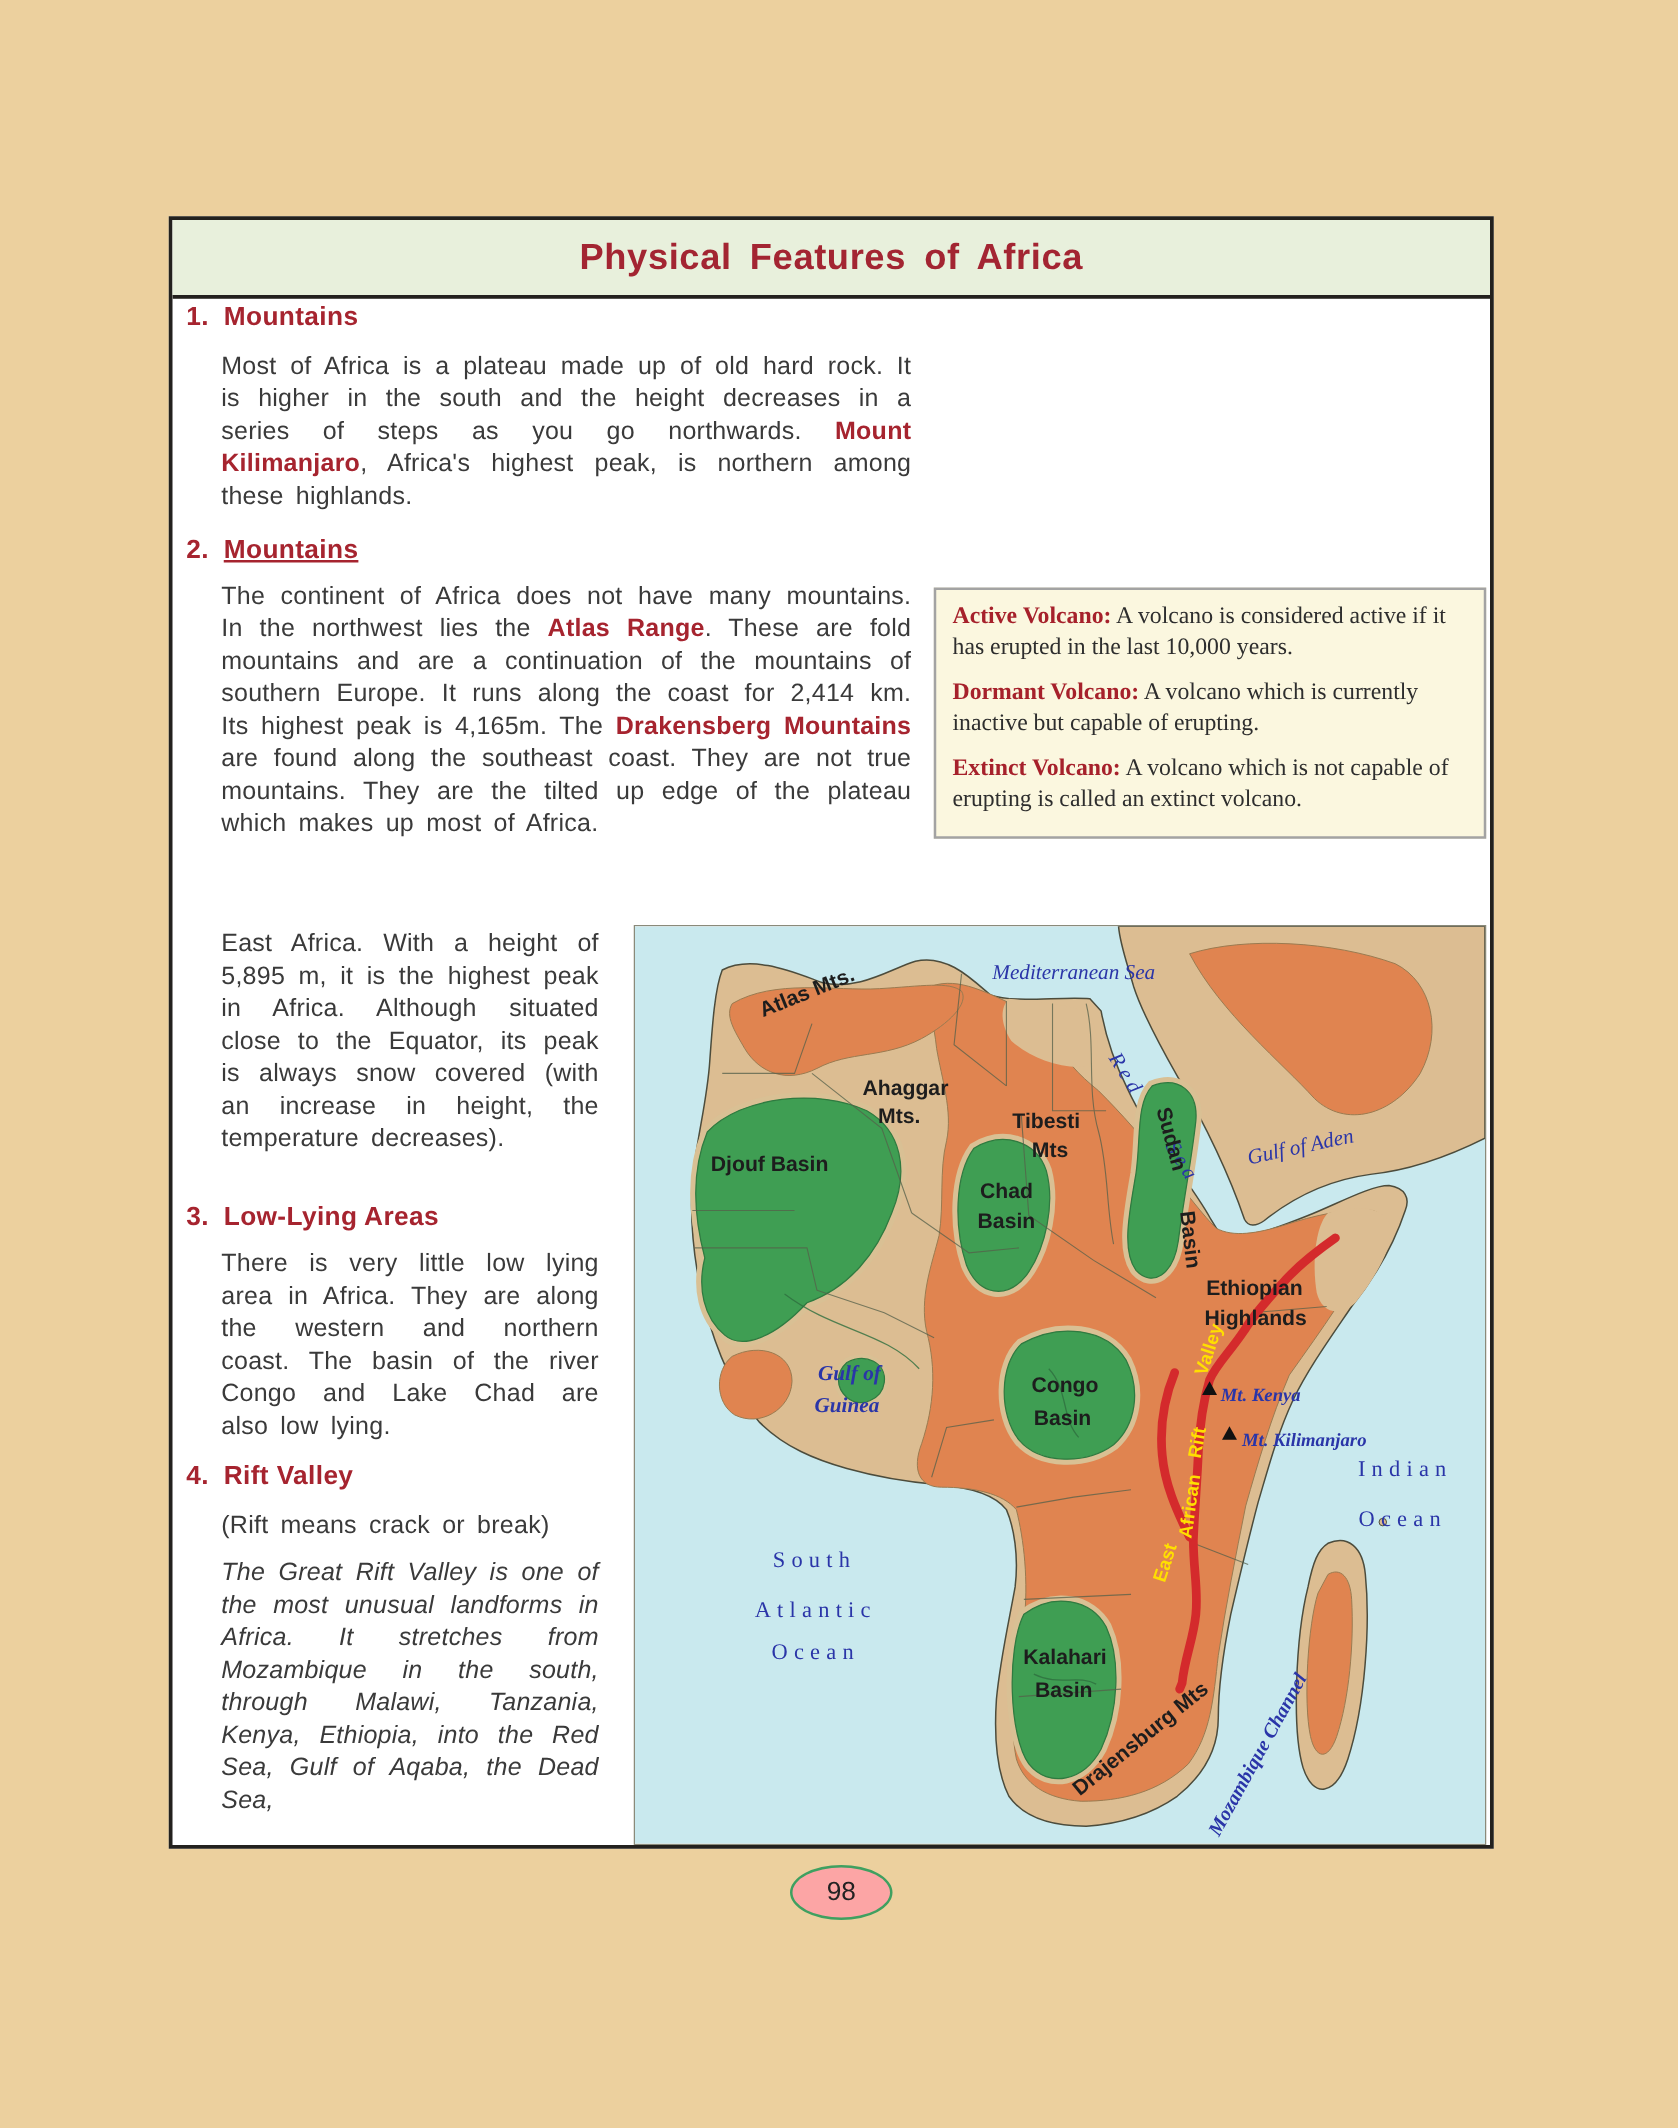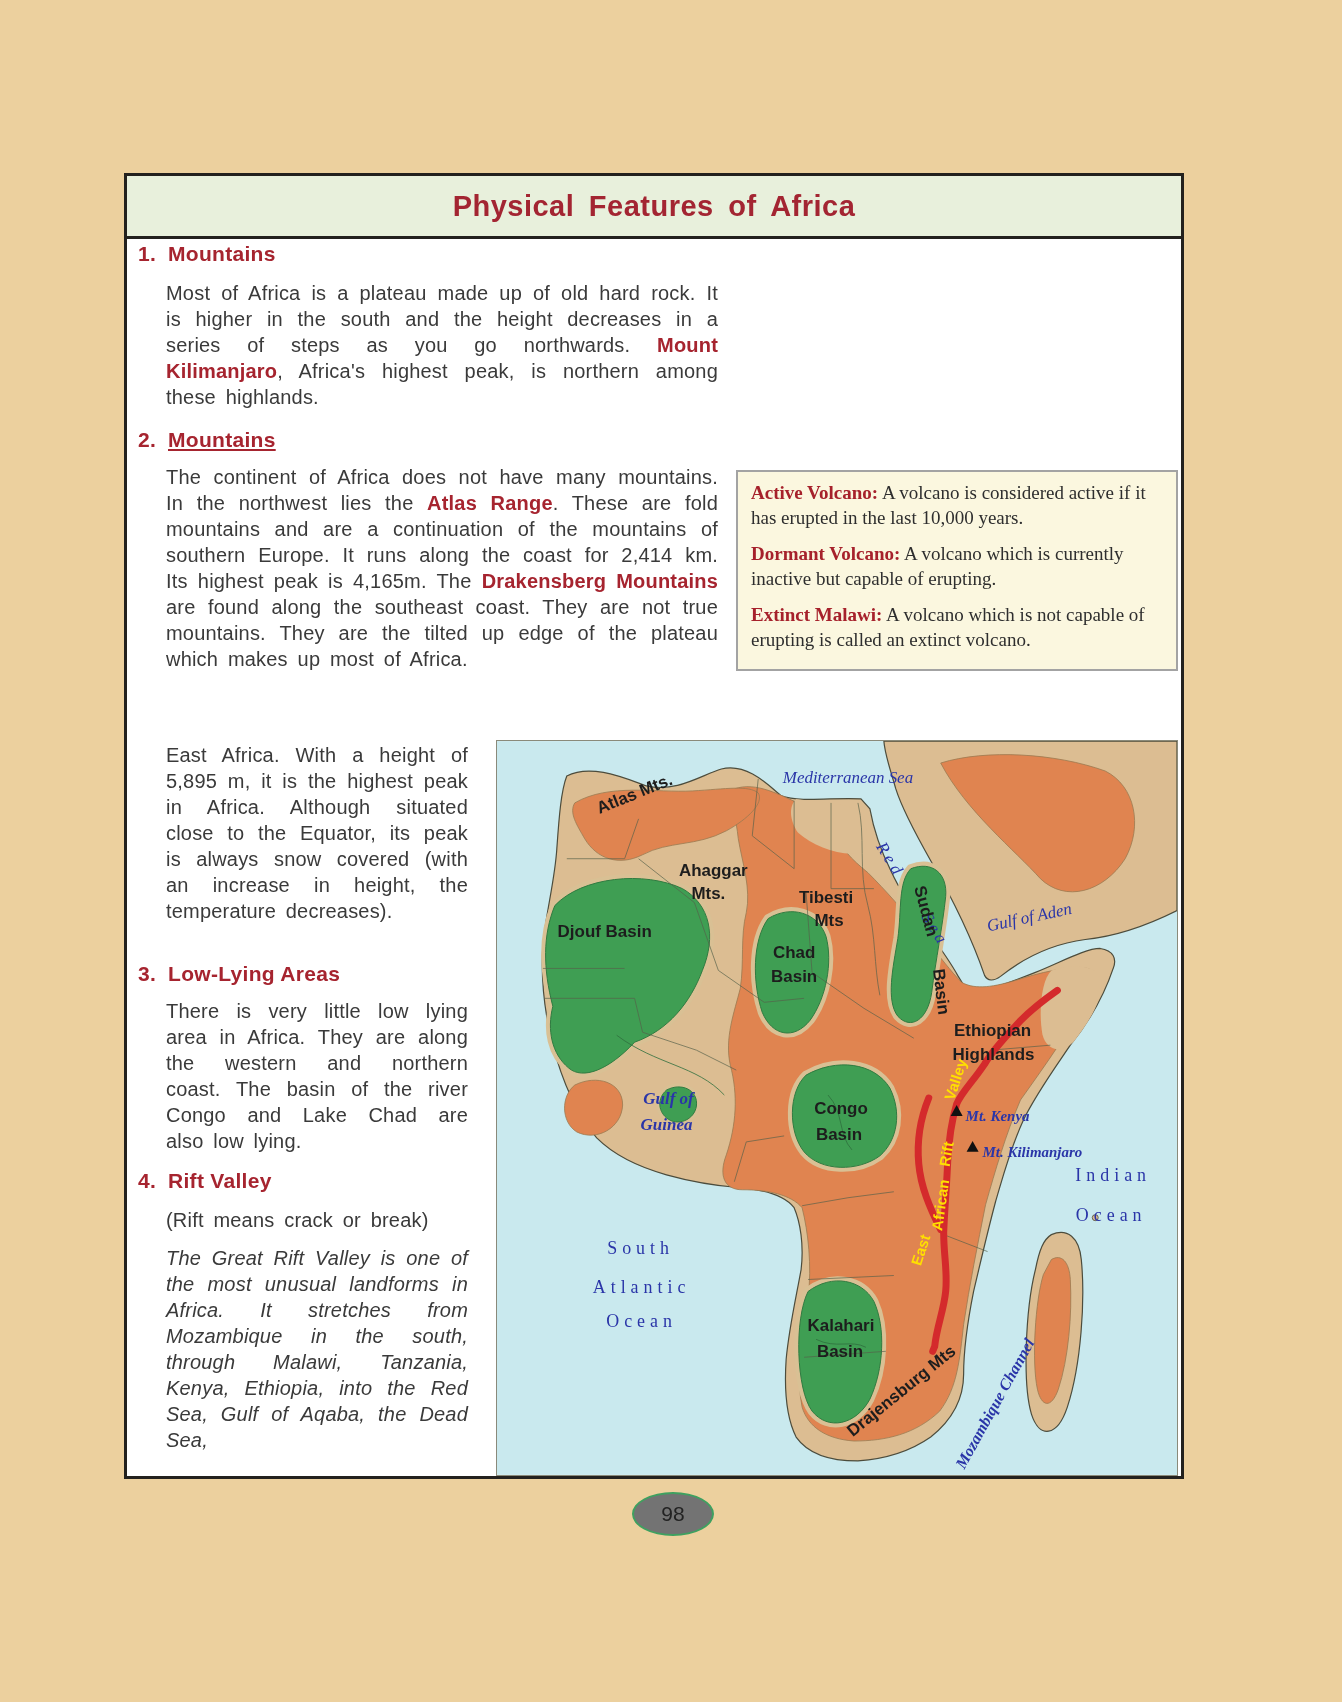--- a/index.html
+++ b/index.html
@@ -1,31 +1,31 @@
 <!DOCTYPE html>
 <html><head>
 <meta charset="utf-8">
 <style>
   html,body{margin:0;padding:0;}
   body{width:1342px;height:1702px;background:#ecd09e;font-family:"Liberation Sans",sans-serif;}
   .page{position:relative;width:1342px;height:1702px;background:#ecd09e;overflow:hidden;}
-  .content-box{position:absolute;left:124px;top:173px;width:1054px;height:1300px;background:#ffffff;border:3px solid #23211e;}
+  .content-box{position:absolute;left:135px;top:173px;width:1054px;height:1300px;background:#ffffff;border:3px solid #23211e;}
   .header{position:absolute;left:0;top:0;width:100%;height:60px;background:#e8f0dc;border-bottom:3px solid #23211e;display:flex;align-items:center;justify-content:center;}
   .header h1{margin:0;font-size:29px;font-weight:bold;color:#a32532;letter-spacing:0.5px;word-spacing:6px;}
   .sec-h{position:absolute;font-size:21px;font-weight:bold;color:#a6242f;letter-spacing:0.3px;}
   .sec-h .num{display:inline-block;width:30px;}
   .para{position:absolute;font-size:20px;color:#3a3a3a;line-height:26px;text-align:justify;letter-spacing:0.2px;word-spacing:4px;}
   .bred{color:#a6242f;font-weight:bold;}
   .oneline{white-space:nowrap;text-align:left;}
   .volcano-box{position:absolute;left:609px;top:294px;width:412px;background:#fbf7df;border:2px solid #a3a3a3;padding:8px 13px 6px 13px;font-family:"Liberation Serif",serif;font-size:19px;color:#2e2e2e;line-height:25px;}
   .vb-item{margin:0 0 11px 0;}
   .vb-label{color:#a6212b;font-weight:bold;}
   .map-wrap{position:absolute;left:369px;top:564px;width:682px;height:736px;border:1px solid #8a8a7a;box-sizing:border-box;}
   .map-wrap svg{display:block;width:100%;height:100%;}
-  .page-oval{position:absolute;left:632px;top:1492px;width:78px;height:40px;background:#737373;border:2px solid #3fa060;border-radius:50%;display:flex;align-items:center;justify-content:center;font-size:21px;color:#222;}
+  .page-oval{position:absolute;left:632px;top:1492px;width:78px;height:40px;background:#fca5a5;border:2px solid #3fa060;border-radius:50%;display:flex;align-items:center;justify-content:center;font-size:21px;color:#222;}
   
   text{user-select:none;}
   .ml-black{font-family:"Liberation Sans",sans-serif;font-weight:bold;fill:#1d1d1d;font-size:17px;}
   .ml-blue-i{font-family:"Liberation Serif",serif;font-style:italic;fill:#2a35a8;font-size:17px;}
   .ml-blue-bi{font-family:"Liberation Serif",serif;font-style:italic;font-weight:bold;fill:#2a35a8;}
   .ml-ocean{font-family:"Liberation Serif",serif;fill:#2a35a8;font-size:18px;letter-spacing:5px;}
   .ml-yellow{font-family:"Liberation Sans",sans-serif;font-weight:bold;fill:#ffdf00;font-size:15px;}
 </style>
 </head>
 <body>
@@ -47,21 +47,21 @@
     <div class="sec-h" style="left:11px;top:252px;text-decoration:underline;">
       <span class="num">2.</span><span>Mountains</span>
     </div>
     <div class="para" style="left:39px;top:288px;width:552px;">
       <span>The continent of Africa does not have many mountains. In the northwest lies the </span><span class="bred">Atlas Range</span><span>. These are fold mountains and are a continuation of the mountains of southern Europe. It runs along the coast for 2,414 km. Its highest peak is 4,165m. The </span><span class="bred">Drakensberg Mountains</span><span> are found along the southeast coast. They are not true mountains. They are the tilted up edge of the plateau which makes up most of Africa.</span>
     </div>
 
     <div class="volcano-box">
       <p class="vb-item"><span class="vb-label">Active Volcano:</span><span> A volcano is considered active if it has erupted in the last 10,000 years.</span></p>
       <p class="vb-item"><span class="vb-label">Dormant Volcano:</span><span> A volcano which is currently inactive but capable of erupting.</span></p>
-      <p class="vb-item"><span class="vb-label">Extinct Malawi:</span><span> A volcano which is not capable of erupting is called an extinct volcano.</span></p>
+      <p class="vb-item"><span class="vb-label">Extinct Volcano:</span><span> A volcano which is not capable of erupting is called an extinct volcano.</span></p>
     </div>
 
     <div class="para" style="left:39px;top:566px;width:302px;">
       <span>East Africa. With a height of 5,895 m, it is the highest peak in Africa. Although situated close to the Equator, its peak is always snow covered (with an increase in height, the temperature decreases).</span>
     </div>
 
     <div class="sec-h" style="left:11px;top:786px;">
       <span class="num">3.</span><span>Low-Lying Areas</span>
     </div>
     <div class="para" style="left:39px;top:822px;width:302px;">

